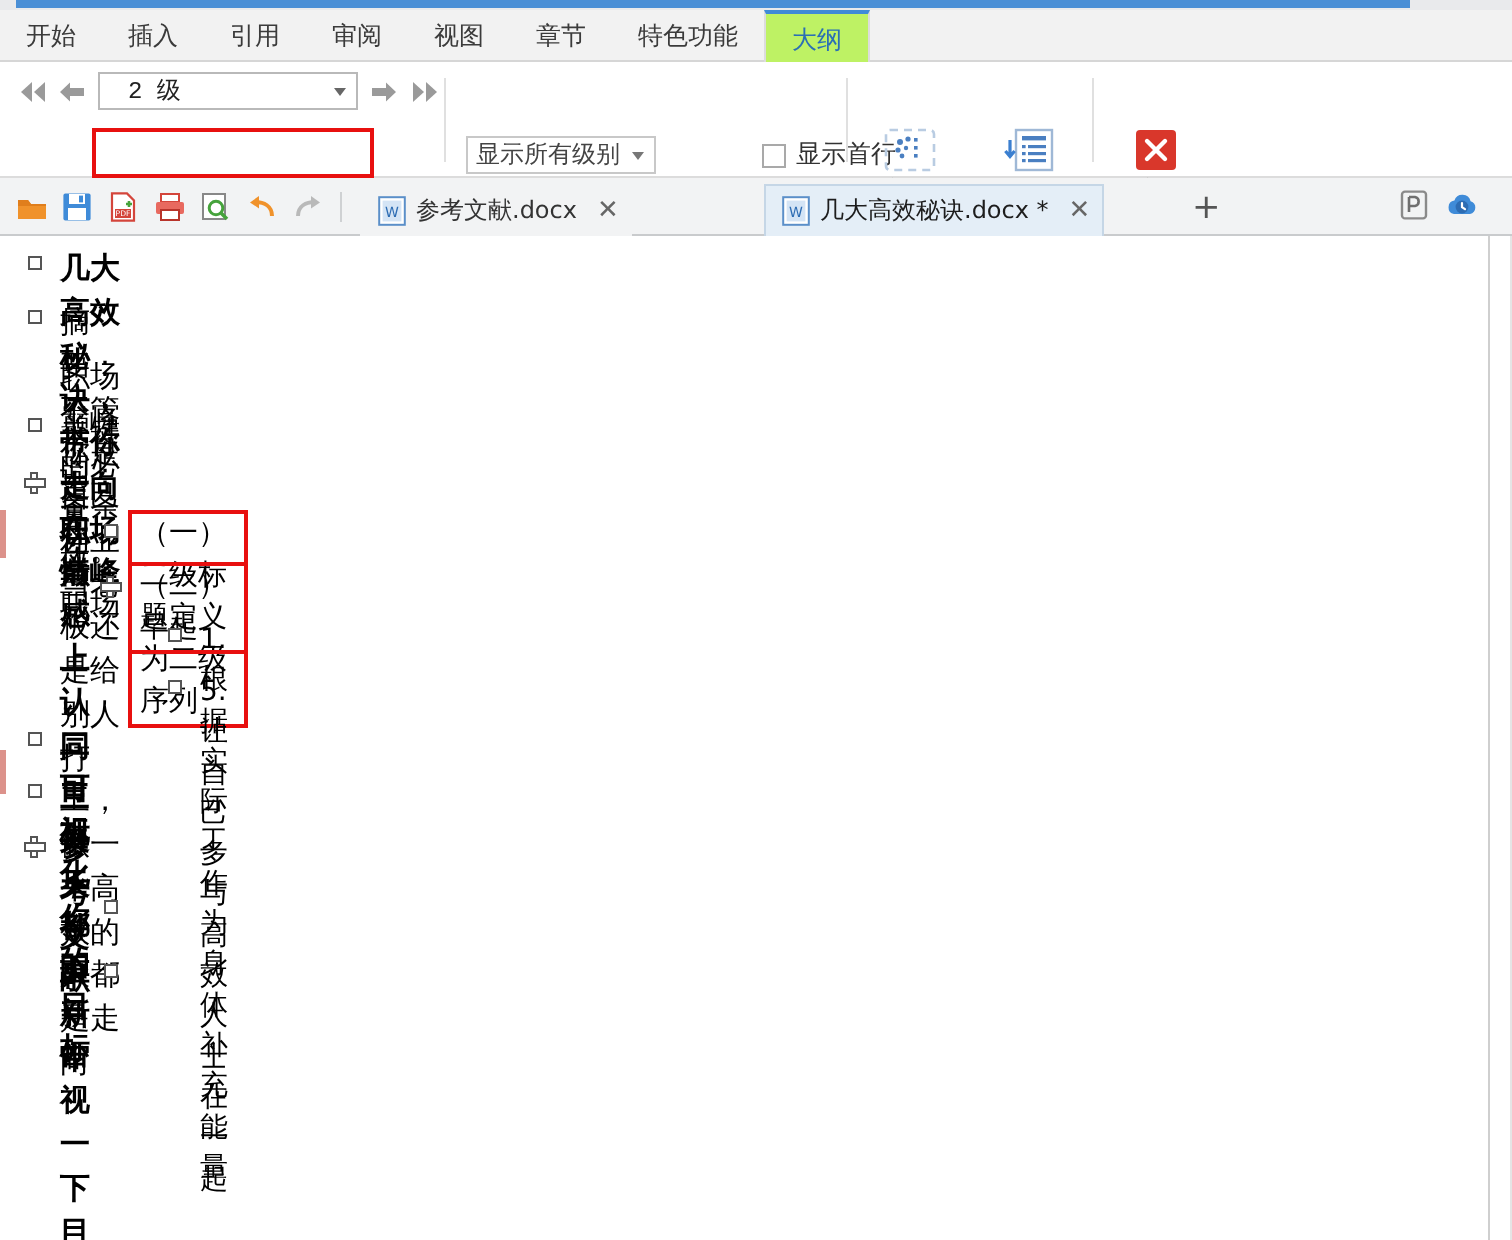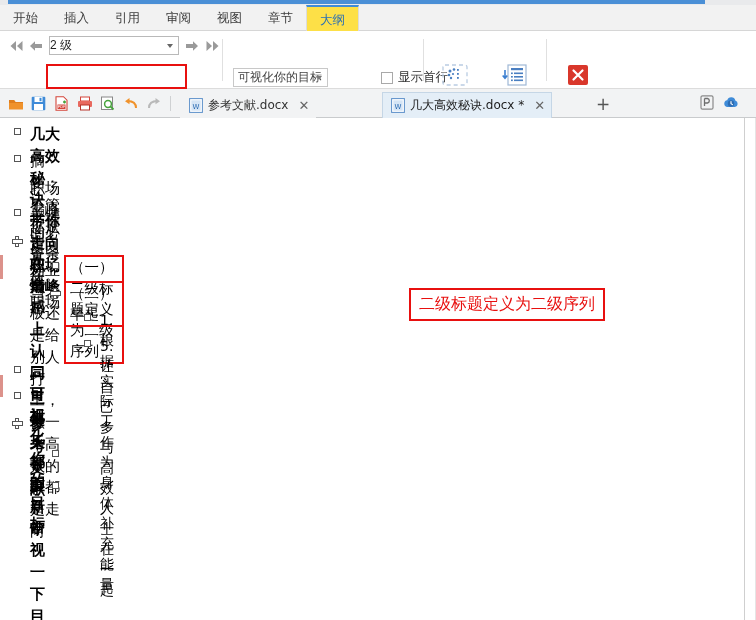--- a/index.html
+++ b/index.html
@@ -32,21 +32,21 @@
   .rtab {
     height: 25px; line-height: 25px;
     padding: 0 13px;
     font-size: 12.5px;
     color: #3b3b3b;
     font-family: "DejaVu Sans", sans-serif;
     white-space: nowrap;
     cursor: default;
   }
   .rtab.active {
-    background: #fde047;
+    background: #bef264;
     color: #2a6fb5;
     border-top: 2px solid #3f8bd8;
     border-left: 1px solid #dcdcdc;
     border-right: 1px solid #dcdcdc;
     height: 26px; line-height: 25px;
     position: relative; top: 1px;
   }
 
   
   .toolbar {
@@ -64,22 +64,22 @@
   .arrow-btn svg { display: block; }
 
   .level-combo {
     position: relative;
     width: 130px; height: 19px;
     border: 1px solid #b9b9b9;
     background: #fff;
     margin: 0 3px;
     display: flex; align-items: center;
     font-size: 12px; color: #222;
-    font-family: Liberation Sans, sans-serif;
-    padding-left: 0;
+    font-family: Liberation Mono, monospace;
+    padding-left: 14px;
   }
   .level-combo .caret {
     position: absolute; right: 5px; top: 7px;
     width: 0; height: 0;
     border-left: 3.5px solid transparent;
     border-right: 3.5px solid transparent;
     border-top: 4px solid #666;
   }
   .redbox-level {
     position: absolute; left: 46px; top: 33px;
@@ -236,20 +236,21 @@
     <div class="fill"></div>
   </div>
 
   <div class="ribbon-tabs" id="ribbon-tabs">
       <div class="rtab"><span>开始</span></div>
       <div class="rtab"><span>插入</span></div>
       <div class="rtab"><span>引用</span></div>
       <div class="rtab"><span>审阅</span></div>
       <div class="rtab"><span>视图</span></div>
       <div class="rtab"><span>章节</span></div>
+      <div class="rtab"><span>特色功能</span></div>
       <div class="rtab active"><span>大纲</span></div>
     </div>
 
   <div class="toolbar">
 
     <div class="nav-row">
       <div class="arrow-btn">
         <svg width="15" height="12" viewBox="0 0 15 12">
           <path d="M7 1 L1.5 6 L7 11 Z" fill="#9a9a9a"></path>
           <path d="M13.5 1 L8 6 L13.5 11 Z" fill="#9a9a9a"></path>
@@ -278,21 +279,21 @@
         </svg>
       </div>
     </div>
 
     <div class="redbox-level"></div>
 
 
     <div class="sep" style="left:222px"></div>
 
     <div class="show-combo">
-      <span>可视化你的目标</span>
+      <span>显示所有级别</span>
       <span class="caret2"></span>
     </div>
 
     <div class="chk-row" style="left:338px; top:38px">
       <span class="chk"></span>
       <span>显示首行</span>
     </div>
     <div class="chk-row" style="left:338px; top:62px">
       <span class="chk checked"></span>
       <span>显示格式</span>
@@ -522,15 +523,14 @@
         </div>
         <div class="otext lvl-h3" style="position: absolute; left: 68px; top: 0px;"></div>
       </div>
     </div>
   <div class="vline"></div>
   <div class="vline2"></div>
 
   <div class="leftmark" style="top:255px; height:24px"></div>
   <div class="leftmark" style="top:375px; height:22px"></div>
 
-  <div class="annot" style="left:409px; top:288px">二级标题定义为二级序列</div>
 
 </div>
 
 </body></html>

